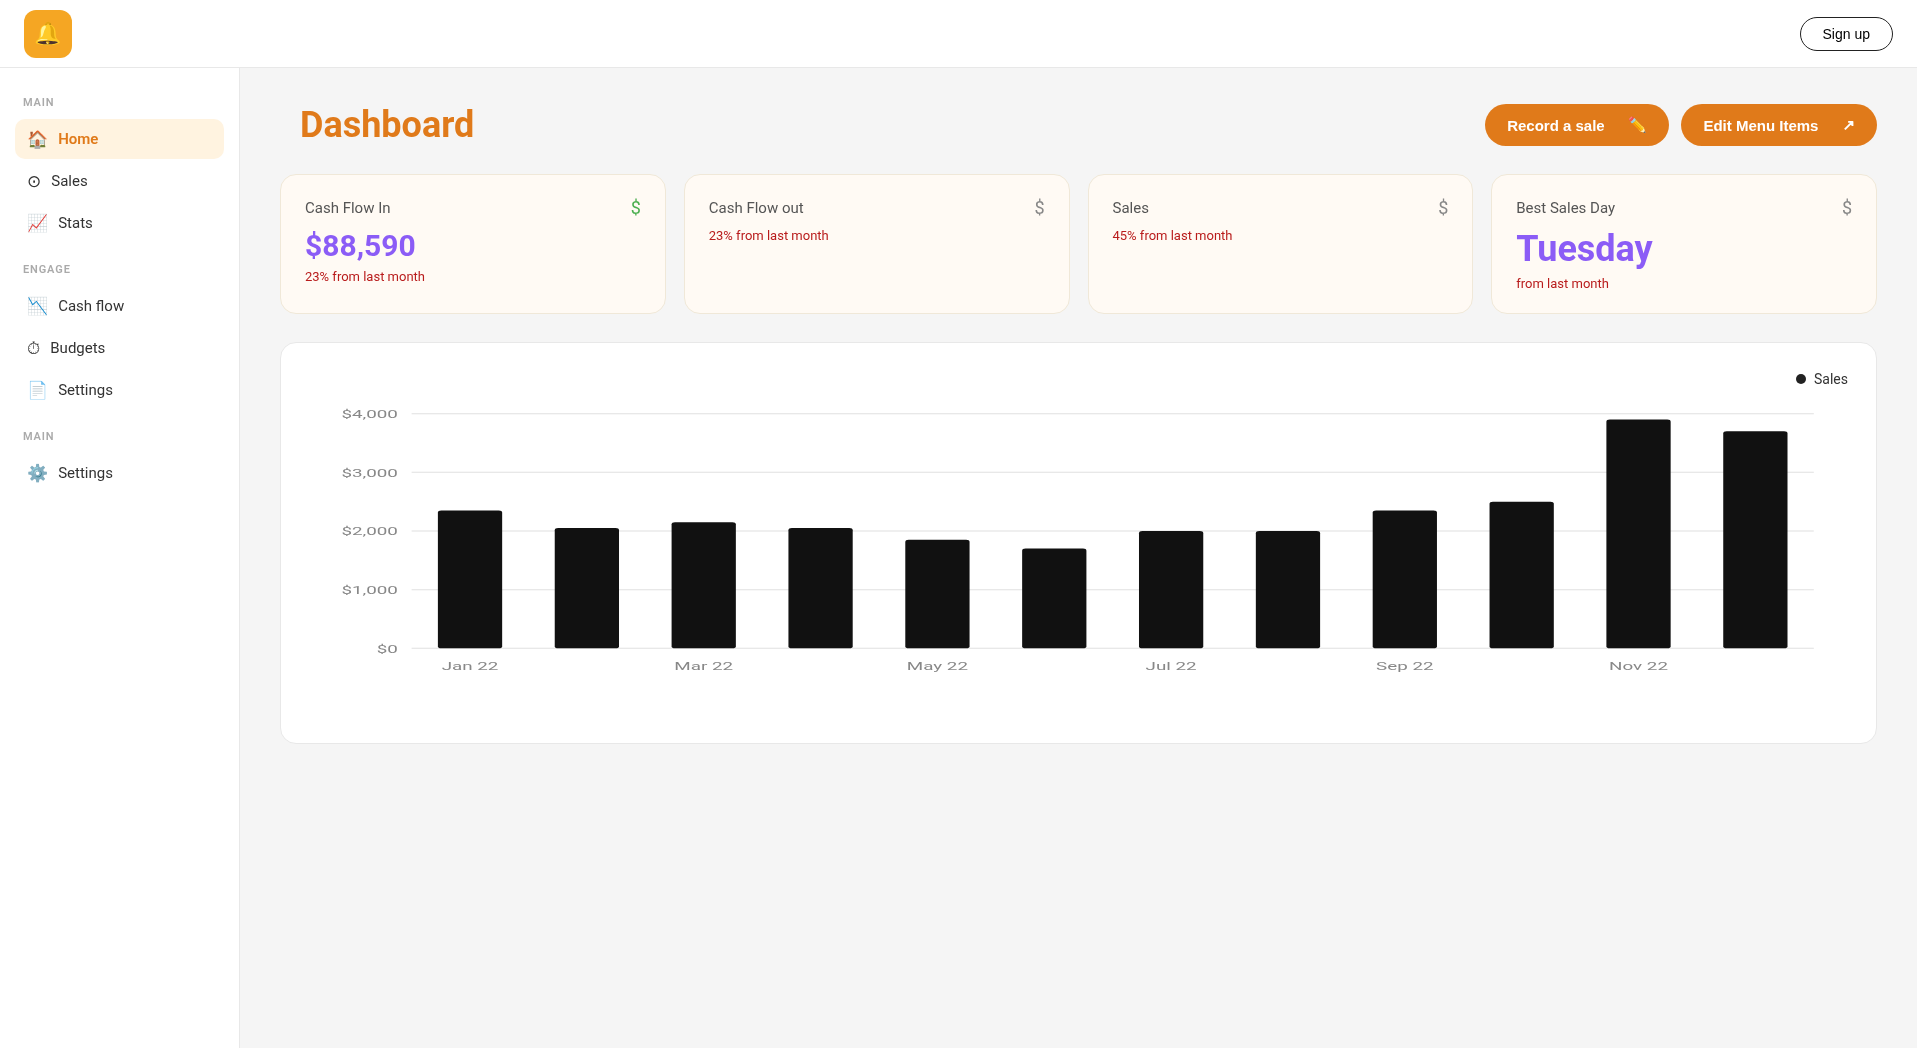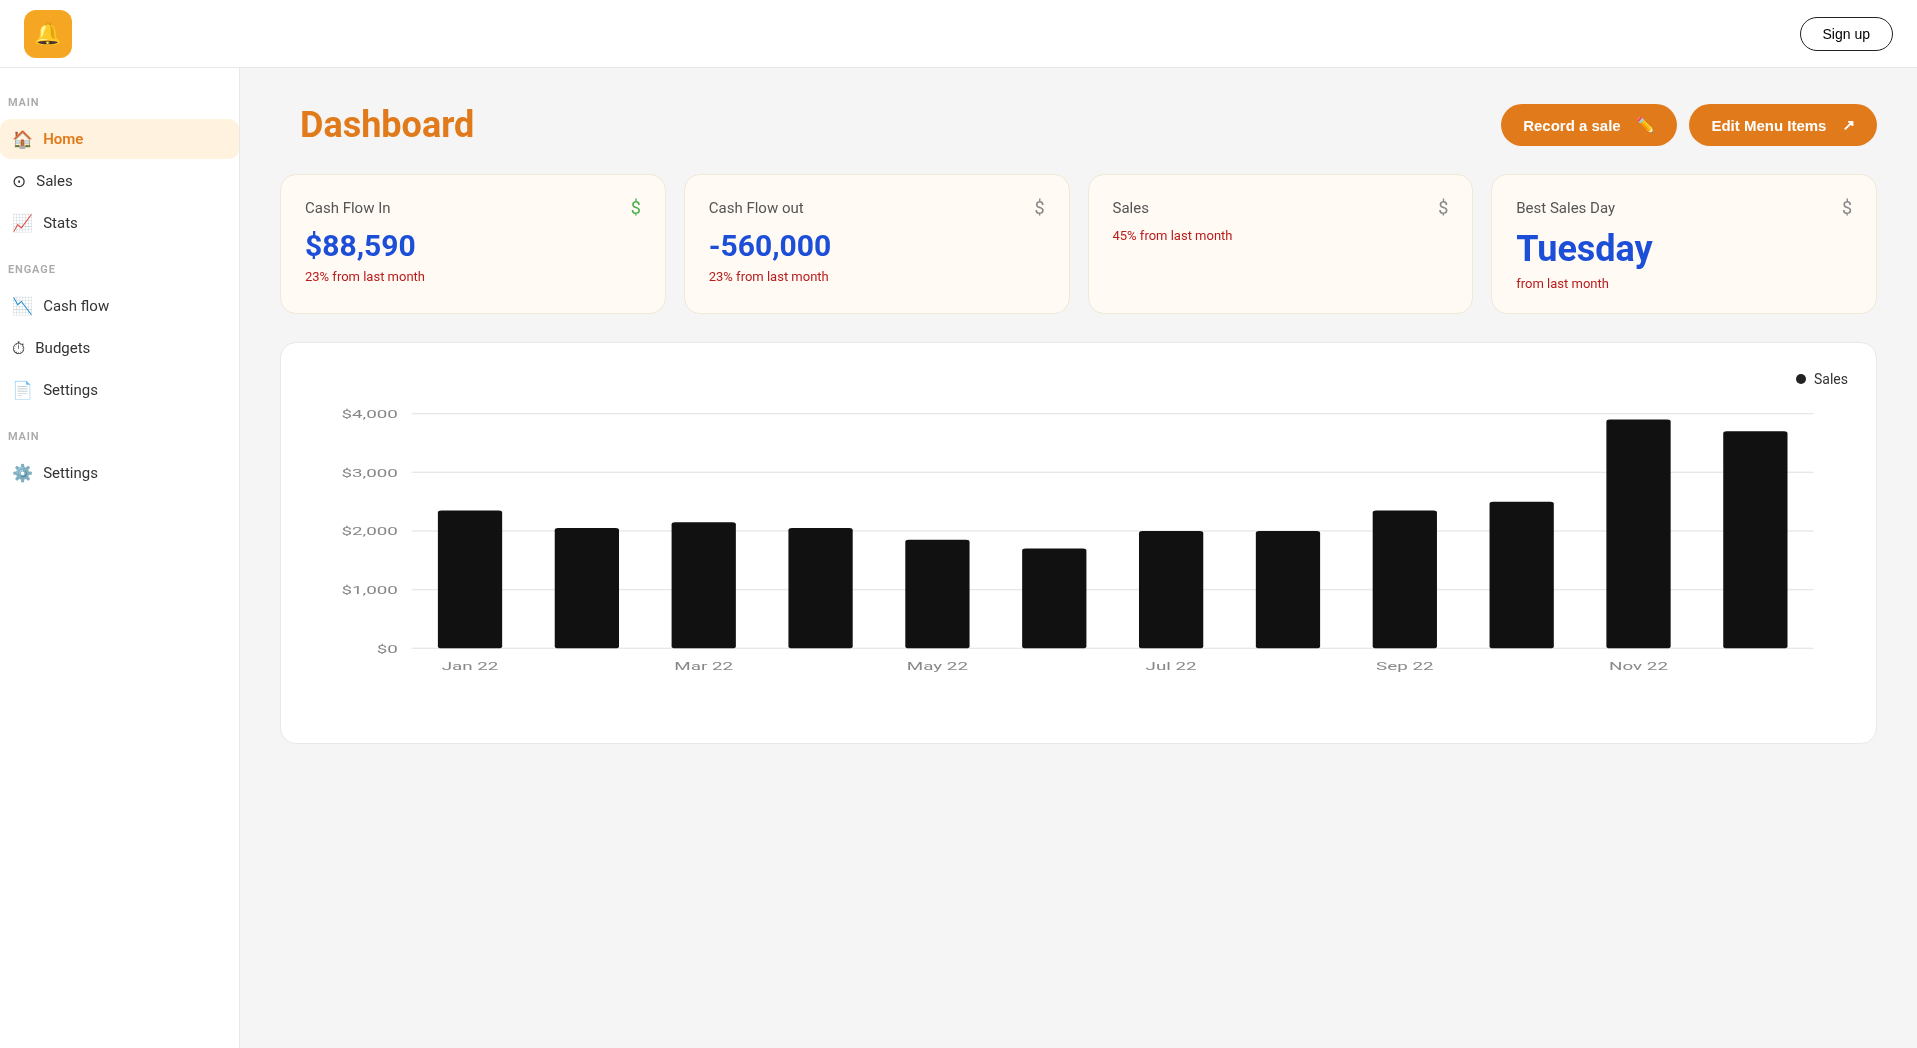--- a/index.html
+++ b/index.html
@@ -49,21 +49,21 @@
       display: flex;
       flex: 1;
       overflow: hidden;
     }
 
     
     .sidebar {
       width: 240px;
       background: #fff;
       border-right: 1px solid #e8e8e8;
-      padding: 28px 0;
+      padding: 28px 15px;
       flex-shrink: 0;
       overflow-y: auto;
     }
     .sidebar-section-label {
       font-size: 11px;
       font-weight: 600;
       color: #aaa;
       letter-spacing: 0.08em;
       margin-bottom: 10px;
       padding-left: 8px;
@@ -120,21 +120,21 @@
       background: #E07A1A;
       color: #fff;
       border: none;
       border-radius: 24px;
       padding: 12px 22px;
       font-size: 15px;
       font-weight: 600;
       cursor: pointer;
       display: flex;
       align-items: center;
-      gap: 16px;
+      gap: 24px;
     }
 
     
     .stat-cards {
       display: grid;
       grid-template-columns: repeat(4, 1fr);
       gap: 18px;
       margin-bottom: 28px;
     }
     .stat-card {
@@ -155,21 +155,21 @@
       font-weight: 400;
     }
     .stat-card-icon {
       font-size: 18px;
       color: #4CAF50;
     }
     .stat-card-icon.neutral { color: #888; }
     .stat-card-value {
       font-size: 30px;
       font-weight: 700;
-      color: #1d4ed8;
+      color: #8b5cf6;
       margin-bottom: 6px;
     }
     .stat-card-value.large {
       font-size: 36px;
     }
     .stat-card-sub {
       font-size: 13px;
       color: #b91c1c;
     }
 
@@ -278,21 +278,20 @@
             <span class="stat-card-icon">$</span>
           </div>
           <div class="stat-card-value">$88,590</div>
           <div class="stat-card-sub">23% from last month</div>
         </div>
         <div class="stat-card">
           <div class="stat-card-header">
             <span class="stat-card-label">Cash Flow out</span>
             <span class="stat-card-icon neutral">$</span>
           </div>
-          <div class="stat-card-value">-560,000</div>
           <div class="stat-card-sub">23% from last month</div>
         </div>
         <div class="stat-card">
           <div class="stat-card-header">
             <span class="stat-card-label">Sales</span>
             <span class="stat-card-icon neutral">$</span>
           </div>
           <div class="stat-card-sub">45% from last month</div>
         </div>
         <div class="stat-card">

